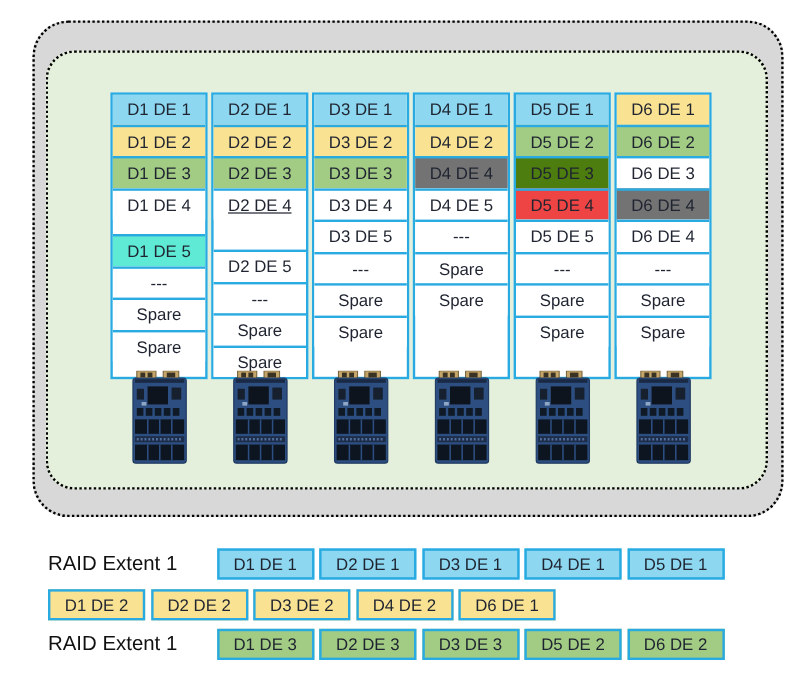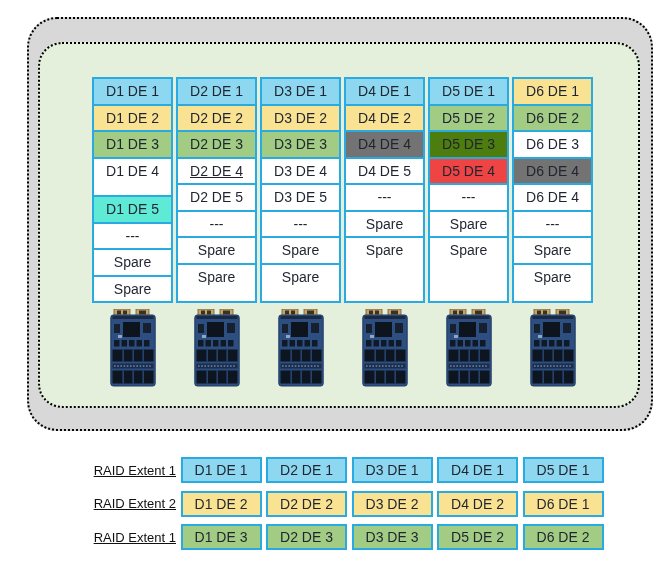--- a/index.html
+++ b/index.html
@@ -19,21 +19,21 @@
     font-size:14px;color:#1F2430;border-top:2px solid #29ABE2;white-space:nowrap;}
   .de-cell:first-child{border-top:none;height:24.5px;}
 
   .drives-row{position:absolute;left:92px;top:309px;display:flex;gap:3px;}
   .drive-slot{width:81px;display:flex;justify-content:center;}
   svg.drive{width:46px;height:78px;display:block;}
 
   .raid-section{position:absolute;left:40px;top:457px;display:flex;
     flex-direction:column;gap:7.5px;}
   .raid-row{display:flex;align-items:center;gap:4.5px;height:26px;}
-  .raid-label{width:136px;text-align:right;font-size:13px;color:#111;white-space:nowrap;text-decoration:underline;}
+  .raid-label{width:136px;text-align:left;font-size:17px;color:#111;white-space:nowrap;}
   .raid-cell{width:81px;height:26px;border:2px solid #29ABE2;
     display:flex;align-items:center;justify-content:center;font-size:14px;
     color:#1F2430;white-space:nowrap;}
 </style>
 </head>
 <body>
 
 <div class="canvas">
   <div class="outer-box" style="background: rgb(216, 216, 216); border-color: rgb(0, 0, 0);"></div>
   <div class="inner-box" style="background: rgb(228, 240, 219); border-color: rgb(0, 0, 0);"></div>
@@ -46,21 +46,21 @@
         <div class="de-cell" style="background: #5eead4; border-color: rgb(41, 171, 226); margin-top: 12px;">D1 DE 5</div>
         <div class="de-cell" style="background: rgb(255, 255, 255); border-color: rgb(41, 171, 226);">---</div>
         <div class="de-cell" style="background: rgb(255, 255, 255); border-color: rgb(41, 171, 226);">Spare</div>
         <div class="de-cell" style="background: rgb(255, 255, 255); border-color: rgb(41, 171, 226);">Spare</div>
       </div>
       <div class="drive-column" style="border-color: rgb(41, 171, 226);">
         <div class="de-cell" style="background: rgb(141, 215, 240); border-color: rgb(41, 171, 226);">D2 DE 1</div>
         <div class="de-cell" style="background: rgb(250, 226, 147); border-color: rgb(41, 171, 226);">D2 DE 2</div>
         <div class="de-cell" style="background: rgb(162, 203, 132); border-color: rgb(41, 171, 226);">D2 DE 3</div>
         <div class="de-cell" style="background: rgb(255, 255, 255); border-color: rgb(41, 171, 226); text-decoration: underline;">D2 DE 4</div>
-        <div class="de-cell" style="background: rgb(255, 255, 255); border-color: rgb(41, 171, 226);">D2 DE 5</div>
+        <div class="de-cell" style="background: rgb(255, 255, 255); border-color: rgb(41, 171, 226); margin-top: 25px;">D2 DE 5</div>
         <div class="de-cell" style="background: rgb(255, 255, 255); border-color: rgb(41, 171, 226);">---</div>
         <div class="de-cell" style="background: rgb(255, 255, 255); border-color: rgb(41, 171, 226);">Spare</div>
         <div class="de-cell" style="background: rgb(255, 255, 255); border-color: rgb(41, 171, 226);">Spare</div>
       </div>
       <div class="drive-column" style="border-color: rgb(41, 171, 226);">
         <div class="de-cell" style="background: rgb(141, 215, 240); border-color: rgb(41, 171, 226);">D3 DE 1</div>
         <div class="de-cell" style="background: rgb(250, 226, 147); border-color: rgb(41, 171, 226);">D3 DE 2</div>
         <div class="de-cell" style="background: rgb(162, 203, 132); border-color: rgb(41, 171, 226);">D3 DE 3</div>
         <div class="de-cell" style="background: rgb(255, 255, 255); border-color: rgb(41, 171, 226);">D3 DE 4</div>
         <div class="de-cell" style="background: rgb(255, 255, 255); border-color: rgb(41, 171, 226); text-align: right;">D3 DE 5</div>
@@ -75,20 +75,21 @@
         <div class="de-cell" style="background: rgb(255, 255, 255); border-color: rgb(41, 171, 226);">D4 DE 5</div>
         <div class="de-cell" style="background: rgb(255, 255, 255); border-color: rgb(41, 171, 226);">---</div>
         <div class="de-cell" style="background: rgb(255, 255, 255); border-color: rgb(41, 171, 226);">Spare</div>
         <div class="de-cell" style="background: rgb(255, 255, 255); border-color: rgb(41, 171, 226);">Spare</div>
       </div>
       <div class="drive-column" style="border-color: rgb(41, 171, 226);">
         <div class="de-cell" style="background: rgb(141, 215, 240); border-color: rgb(41, 171, 226);">D5 DE 1</div>
         <div class="de-cell" style="background: rgb(162, 203, 132); border-color: rgb(41, 171, 226);">D5 DE 2</div>
         <div class="de-cell" style="background: #4d7c0f; border-color: rgb(41, 171, 226);">D5 DE 3</div>
         <div class="de-cell" style="background: #ef4444; border-color: rgb(41, 171, 226);">D5 DE 4</div>
+        <div class="de-cell" style="background: rgb(255, 255, 255); border-color: rgb(41, 171, 226);">D5 DE 5</div>
         <div class="de-cell" style="background: rgb(255, 255, 255); border-color: rgb(41, 171, 226);">---</div>
         <div class="de-cell" style="background: rgb(255, 255, 255); border-color: rgb(41, 171, 226);">Spare</div>
         <div class="de-cell" style="background: rgb(255, 255, 255); border-color: rgb(41, 171, 226);">Spare</div>
       </div>
       <div class="drive-column" style="border-color: rgb(41, 171, 226);">
         <div class="de-cell" style="background: rgb(250, 226, 147); border-color: rgb(41, 171, 226);">D6 DE 1</div>
         <div class="de-cell" style="background: rgb(162, 203, 132); border-color: rgb(41, 171, 226);">D6 DE 2</div>
         <div class="de-cell" style="background: rgb(255, 255, 255); border-color: rgb(41, 171, 226);">D6 DE 3</div>
         <div class="de-cell" style="background: #737373; border-color: rgb(41, 171, 226);">D6 DE 4</div>
         <div class="de-cell" style="background: rgb(255, 255, 255); border-color: rgb(41, 171, 226);">D6 DE 4</div>
@@ -329,21 +330,20 @@
   <div class="raid-section">
       <div class="raid-row">
         <div class="raid-label">RAID Extent 1</div>
         <div class="raid-cell" style="background: rgb(141, 215, 240); border-color: rgb(41, 171, 226);">D1 DE 1</div>
         <div class="raid-cell" style="background: rgb(141, 215, 240); border-color: rgb(41, 171, 226);">D2 DE 1</div>
         <div class="raid-cell" style="background: rgb(141, 215, 240); border-color: rgb(41, 171, 226);">D3 DE 1</div>
         <div class="raid-cell" style="background: rgb(141, 215, 240); border-color: rgb(41, 171, 226);">D4 DE 1</div>
         <div class="raid-cell" style="background: rgb(141, 215, 240); border-color: rgb(41, 171, 226);">D5 DE 1</div>
       </div>
       <div class="raid-row">
-        <div class="raid-label">RAID Extent 2</div>
         <div class="raid-cell" style="background: rgb(250, 226, 147); border-color: rgb(41, 171, 226);">D1 DE 2</div>
         <div class="raid-cell" style="background: rgb(250, 226, 147); border-color: rgb(41, 171, 226);">D2 DE 2</div>
         <div class="raid-cell" style="background: rgb(250, 226, 147); border-color: rgb(41, 171, 226);">D3 DE 2</div>
         <div class="raid-cell" style="background: rgb(250, 226, 147); border-color: rgb(41, 171, 226);">D4 DE 2</div>
         <div class="raid-cell" style="background: rgb(250, 226, 147); border-color: rgb(41, 171, 226);">D6 DE 1</div>
       </div>
       <div class="raid-row">
         <div class="raid-label">RAID Extent 1</div>
         <div class="raid-cell" style="background: rgb(162, 203, 132); border-color: rgb(41, 171, 226);">D1 DE 3</div>
         <div class="raid-cell" style="background: rgb(162, 203, 132); border-color: rgb(41, 171, 226);">D2 DE 3</div>

